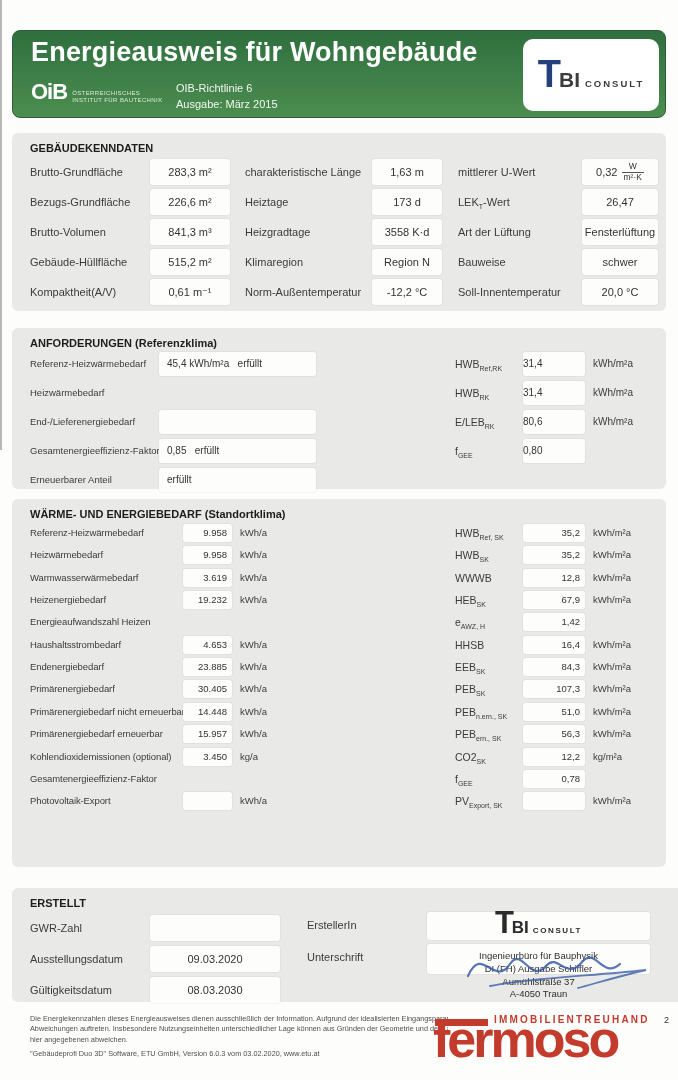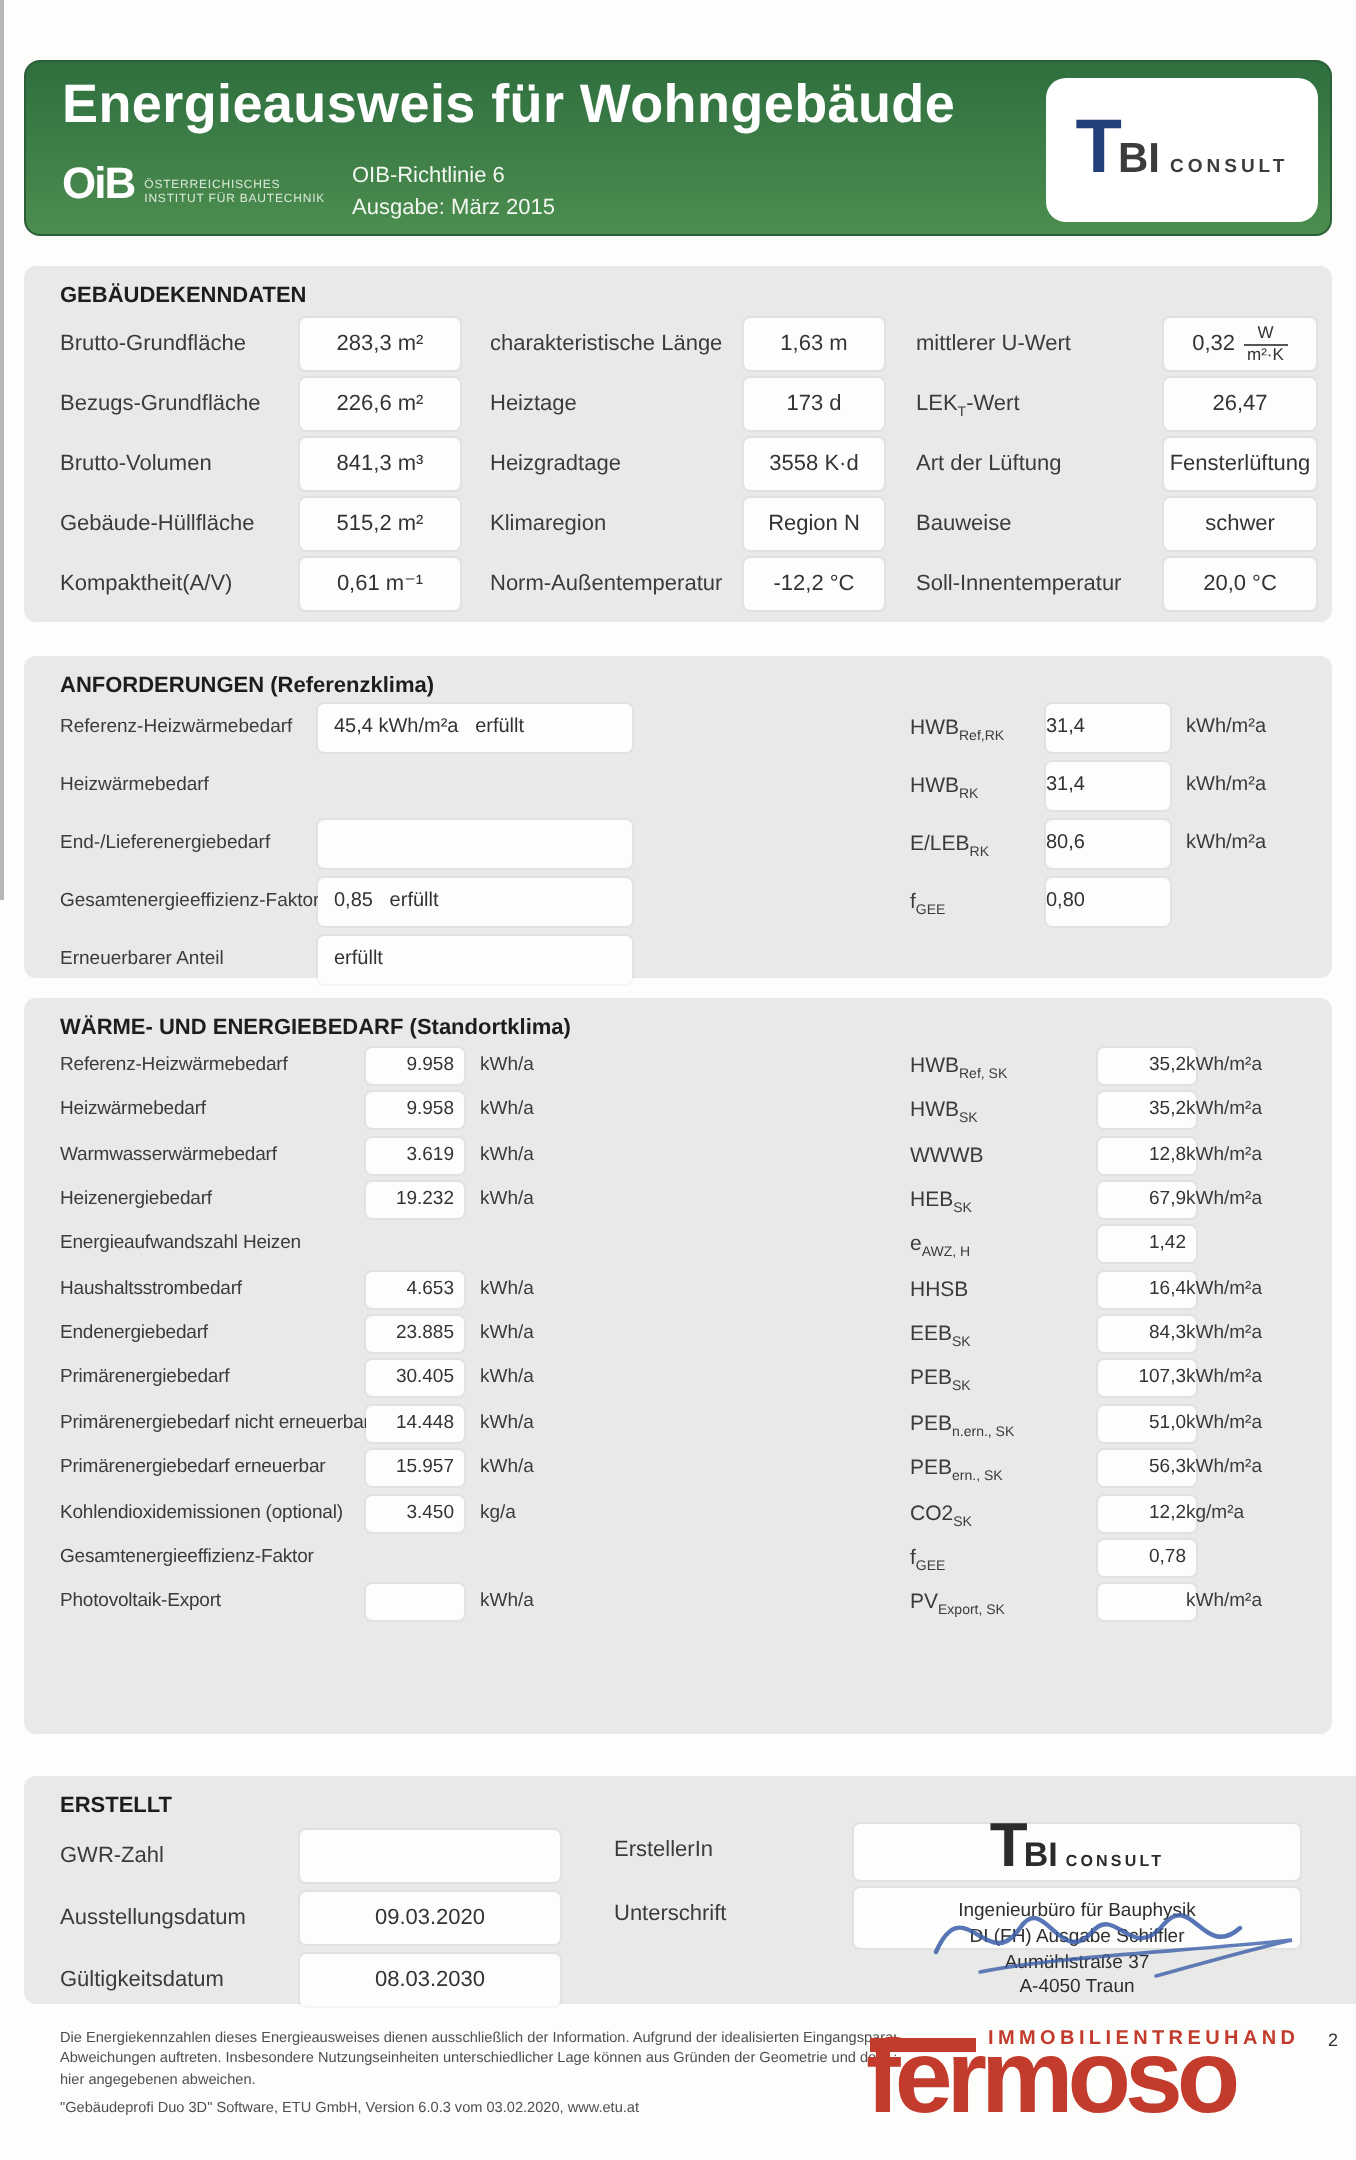--- a/index.html
+++ b/index.html
@@ -55,22 +55,22 @@
           padding-right:6px;box-sizing:border-box;}
   .a-unit{position:absolute;left:581px;font-size:10px;color:#3b3b3b;line-height:24px;white-space:nowrap;}
 
   
   .w-row{position:absolute;left:0;right:0;height:20px;}
   .w-lbl{position:absolute;left:18px;font-size:9.5px;letter-spacing:-.1px;color:#3b3b3b;line-height:20px;white-space:nowrap;}
   .w-box{position:absolute;left:171px;top:1px;width:49px;height:18px;line-height:18px;font-size:9.5px;color:#333;
          text-align:right;padding-right:5px;box-sizing:border-box;}
   .w-lunit{position:absolute;left:228px;font-size:9.5px;color:#3b3b3b;line-height:20px;white-space:nowrap;}
   .w-sym{position:absolute;left:443px;font-size:10.5px;color:#3b3b3b;line-height:20px;white-space:nowrap;}
-  .w-rbox{position:absolute;left:511px;top:1px;width:49px;height:18px;line-height:18px;font-size:9.5px;color:#333;
-          text-align:right;padding-right:5px;box-sizing:border-box;margin-left:26px;}
+  .w-rbox{position:absolute;left:511px;top:1px;width:62px;height:18px;line-height:18px;font-size:9.5px;color:#333;
+          text-align:right;padding-right:5px;box-sizing:border-box;}
   .w-runit{position:absolute;left:581px;font-size:9.5px;color:#3b3b3b;line-height:20px;white-space:nowrap;}
 
   
   .e-row{position:absolute;left:0;right:0;height:26px;}
   .e-lbl{position:absolute;left:18px;font-size:11px;color:#3b3b3b;line-height:26px;white-space:nowrap;}
   .e-box{position:absolute;left:138px;width:130px;height:26px;line-height:26px;text-align:center;font-size:11px;color:#333;}
   .e-rlbl{position:absolute;left:295px;font-size:11px;color:#3b3b3b;line-height:26px;white-space:nowrap;}
   .e-rbox1{position:absolute;left:415px;top:24px;width:223px;height:28px;}
   .e-rbox2{position:absolute;left:415px;top:56px;width:223px;height:30px;}
   .e-tbi{position:absolute;left:415px;top:22px;width:223px;display:flex;justify-content:center;}

